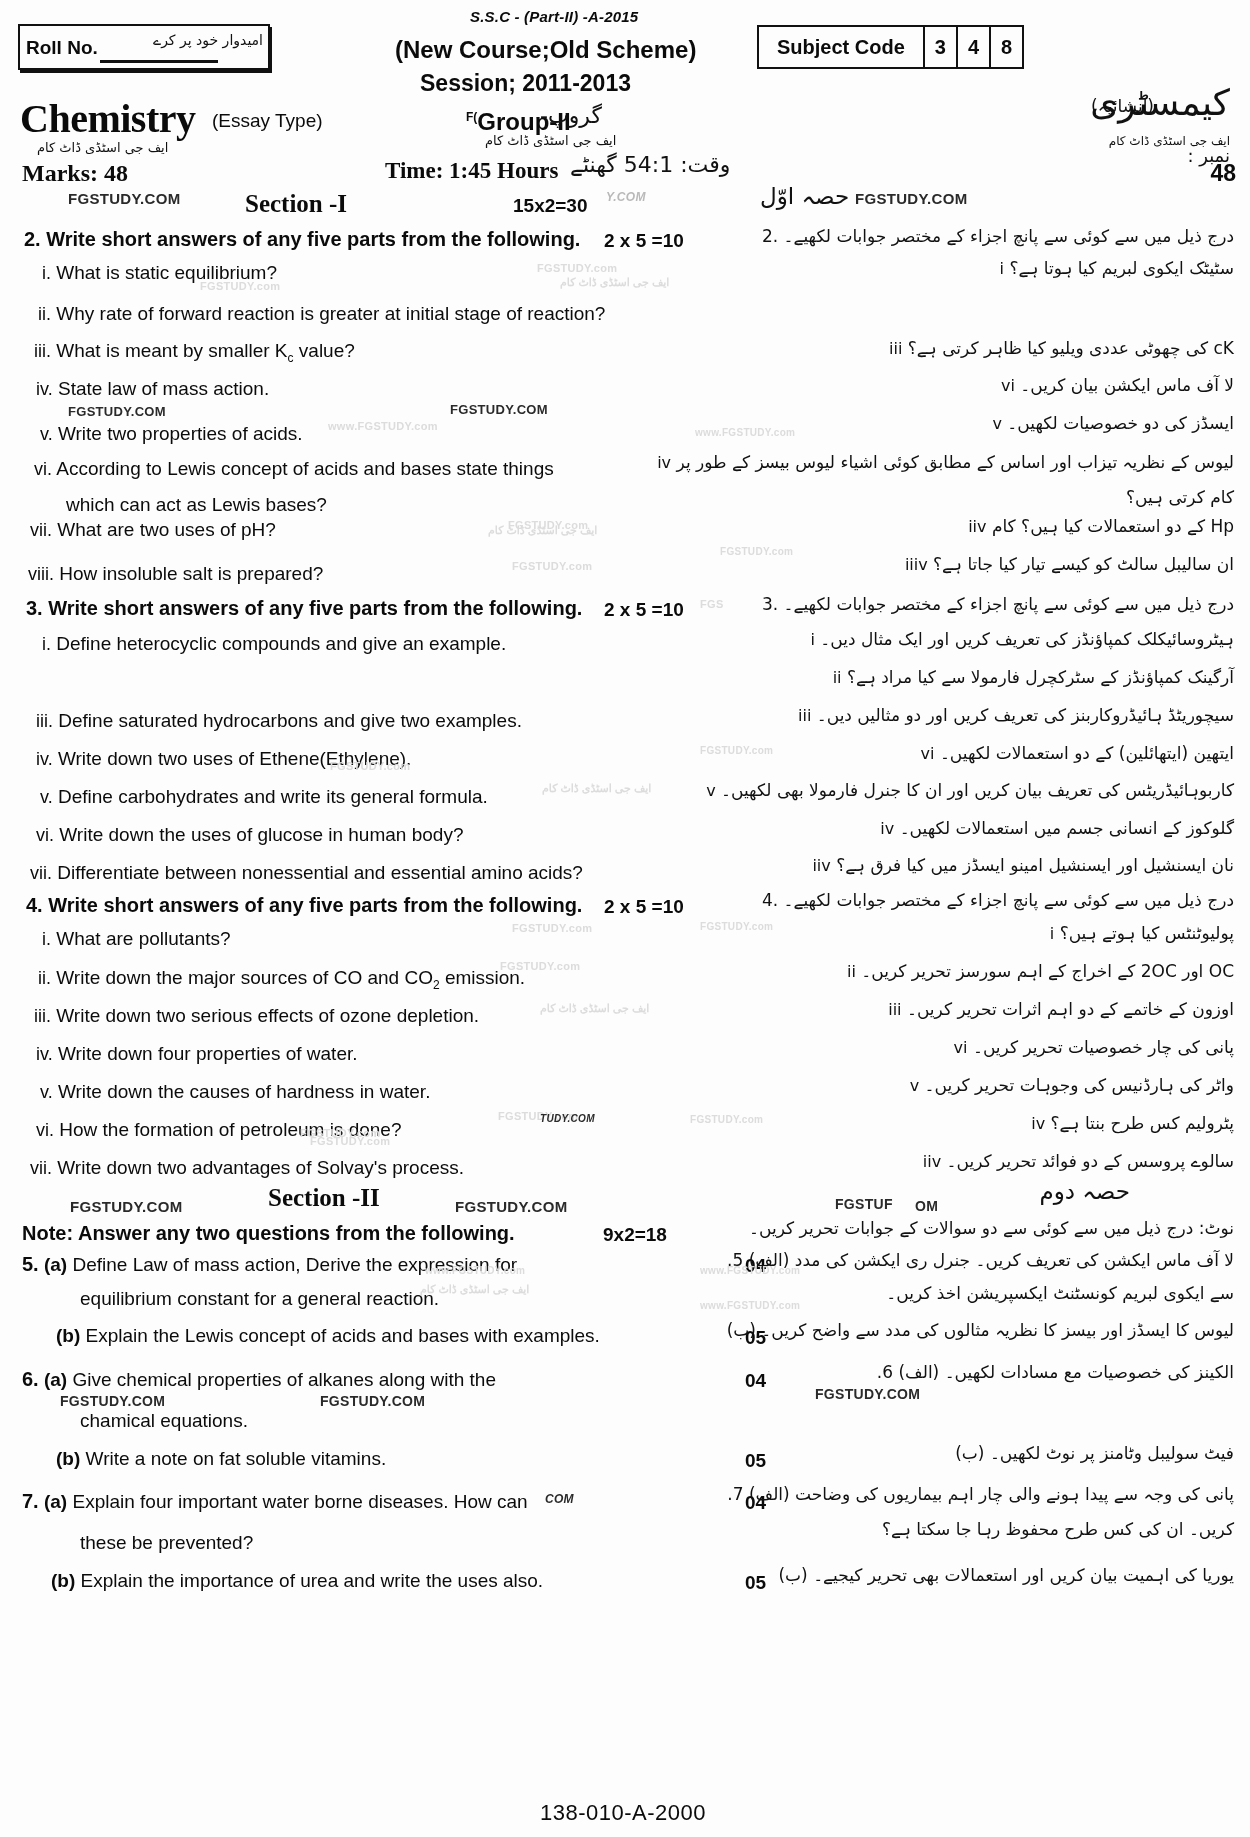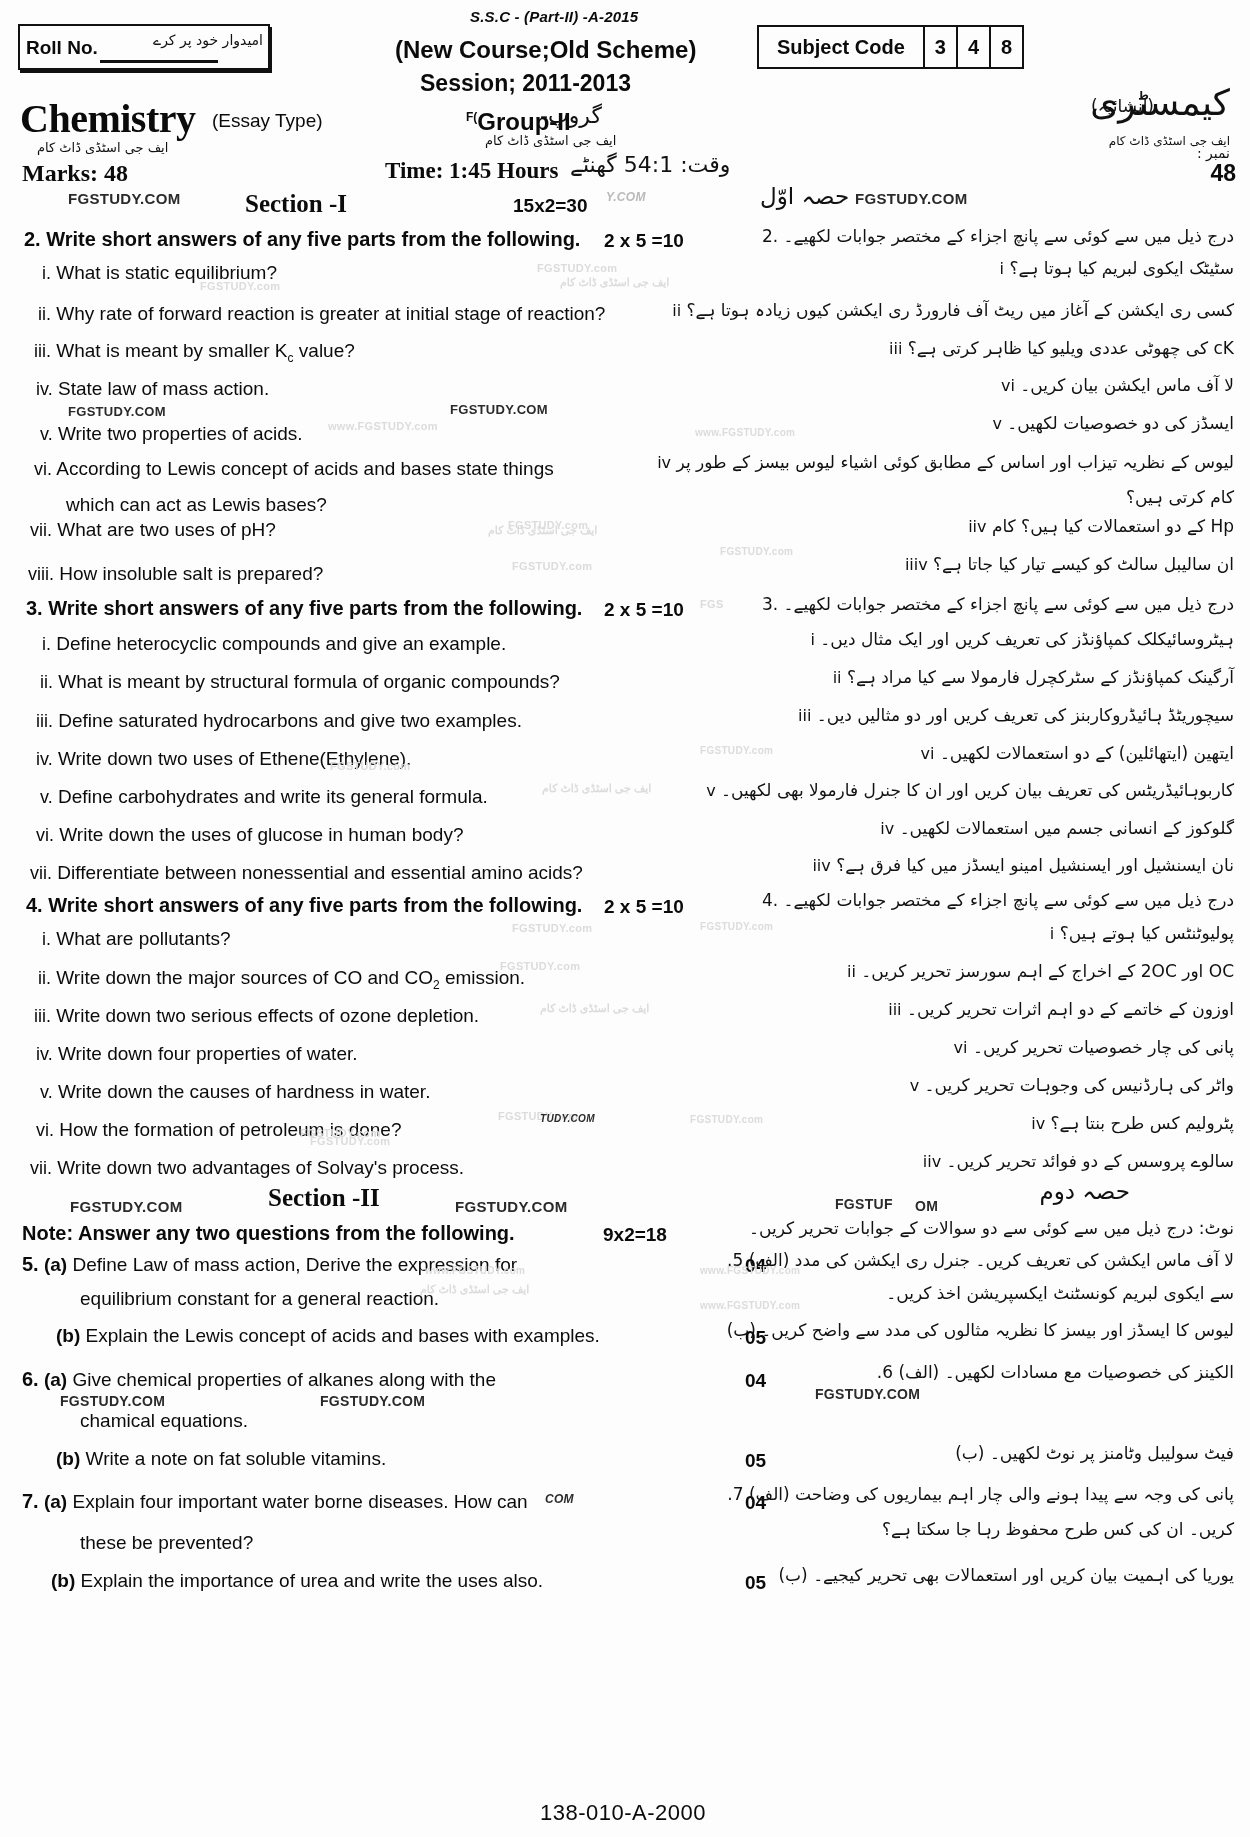--- a/index.html
+++ b/index.html
@@ -112,21 +112,21 @@
   .chem-urdu-big {
     right: 20px; top: 82px;
     font-size: 36px;
   }
   .chem-urdu-sub { right: 96px; top: 96px; font-size: 17px; }
   .chem-urdu-web { right: 20px; top: 134px; font-size: 12px; }
 
   .marks { left: 22px; top: 160px; font-family:"Liberation Serif",serif; font-size: 24px; font-weight: bold; }
   .time  { left: 385px; top: 158px; font-family:"Liberation Serif",serif; font-size: 23px; font-weight: bold; }
   .time-ur { left: 570px; top: 152px; font-size: 22px; }
-  .nmbr-ur { right: 20px; top: 145px; font-size: 14px; }
+  .nmbr-ur { right: 20px; top: 145px; font-size: 18px; }
   .nmbr-val { right: 14px; top: 160px; font-size: 23px; font-weight: bold; }
 
   
   .sec-title {
     font-size: 25px; font-weight: bold;
     font-family: "Liberation Serif", serif;
   }
   .sec-ur { font-size: 23px; }
   .sec-marks { font-size: 19px; font-weight: bold; }
 
@@ -217,24 +217,20 @@
   </div>
   <div class="abs urdu ur-row" style="right:16px; top:258px;">
     <span>سٹیٹک ایکوی لبریم کیا ہوتا ہے؟</span>
     <span class="ur-num">i</span>
   </div>
 
   <div class="abs part" style="left:38px; top:303px;">
     <span class="rn">ii.</span>
     <span>Why rate of forward reaction is greater at initial stage of reaction?</span>
   </div>
-  <div class="abs urdu ur-row" style="right:16px; top:300px;">
-    <span>کسی ری ایکشن کے آغاز میں ریٹ آف فارورڈ ری ایکشن کیوں زیادہ ہوتا ہے؟</span>
-    <span class="ur-num">ii</span>
-  </div>
 
   <div class="abs part" style="left:34px; top:340px;">
     <span class="rn">iii.</span>
     <span>What is meant by smaller K</span><span class="sub">c</span><span> value?</span>
   </div>
   <div class="abs urdu ur-row" style="right:16px; top:338px;">
     <span>Kc کی چھوٹی عددی ویلیو کیا ظاہر کرتی ہے؟</span>
     <span class="ur-num">iii</span>
   </div>
 
@@ -297,24 +293,20 @@
 
   <div class="abs part" style="left:42px; top:633px;">
     <span class="rn">i.</span>
     <span>Define heterocyclic compounds and give an example.</span>
   </div>
   <div class="abs urdu ur-row" style="right:16px; top:629px;">
     <span>ہیٹروسائیکلک کمپاؤنڈز کی تعریف کریں اور ایک مثال دیں۔</span>
     <span class="ur-num">i</span>
   </div>
 
-  <div class="abs part" style="left:40px; top:671px;">
-    <span class="rn">ii.</span>
-    <span>What is meant by structural formula of organic compounds?</span>
-  </div>
   <div class="abs urdu ur-row" style="right:16px; top:667px;">
     <span>آرگینک کمپاؤنڈز کے سٹرکچرل فارمولا سے کیا مراد ہے؟</span>
     <span class="ur-num">ii</span>
   </div>
 
   <div class="abs part" style="left:36px; top:710px;">
     <span class="rn">iii.</span>
     <span>Define saturated hydrocarbons and give two examples.</span>
   </div>
   <div class="abs urdu ur-row" style="right:16px; top:705px;">

